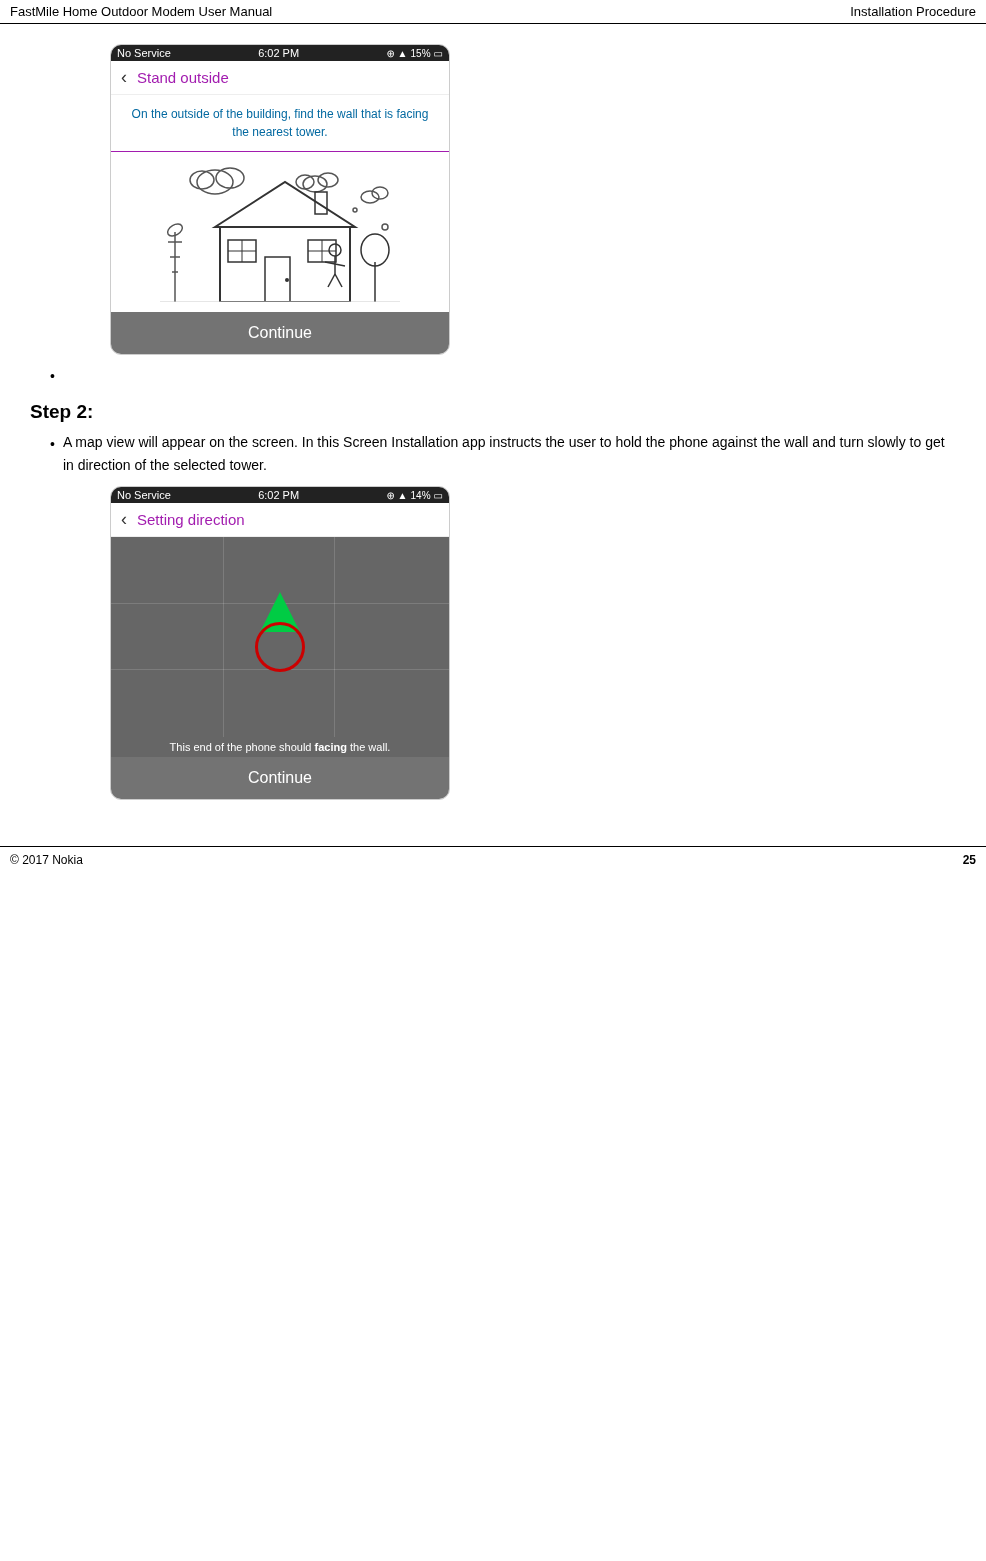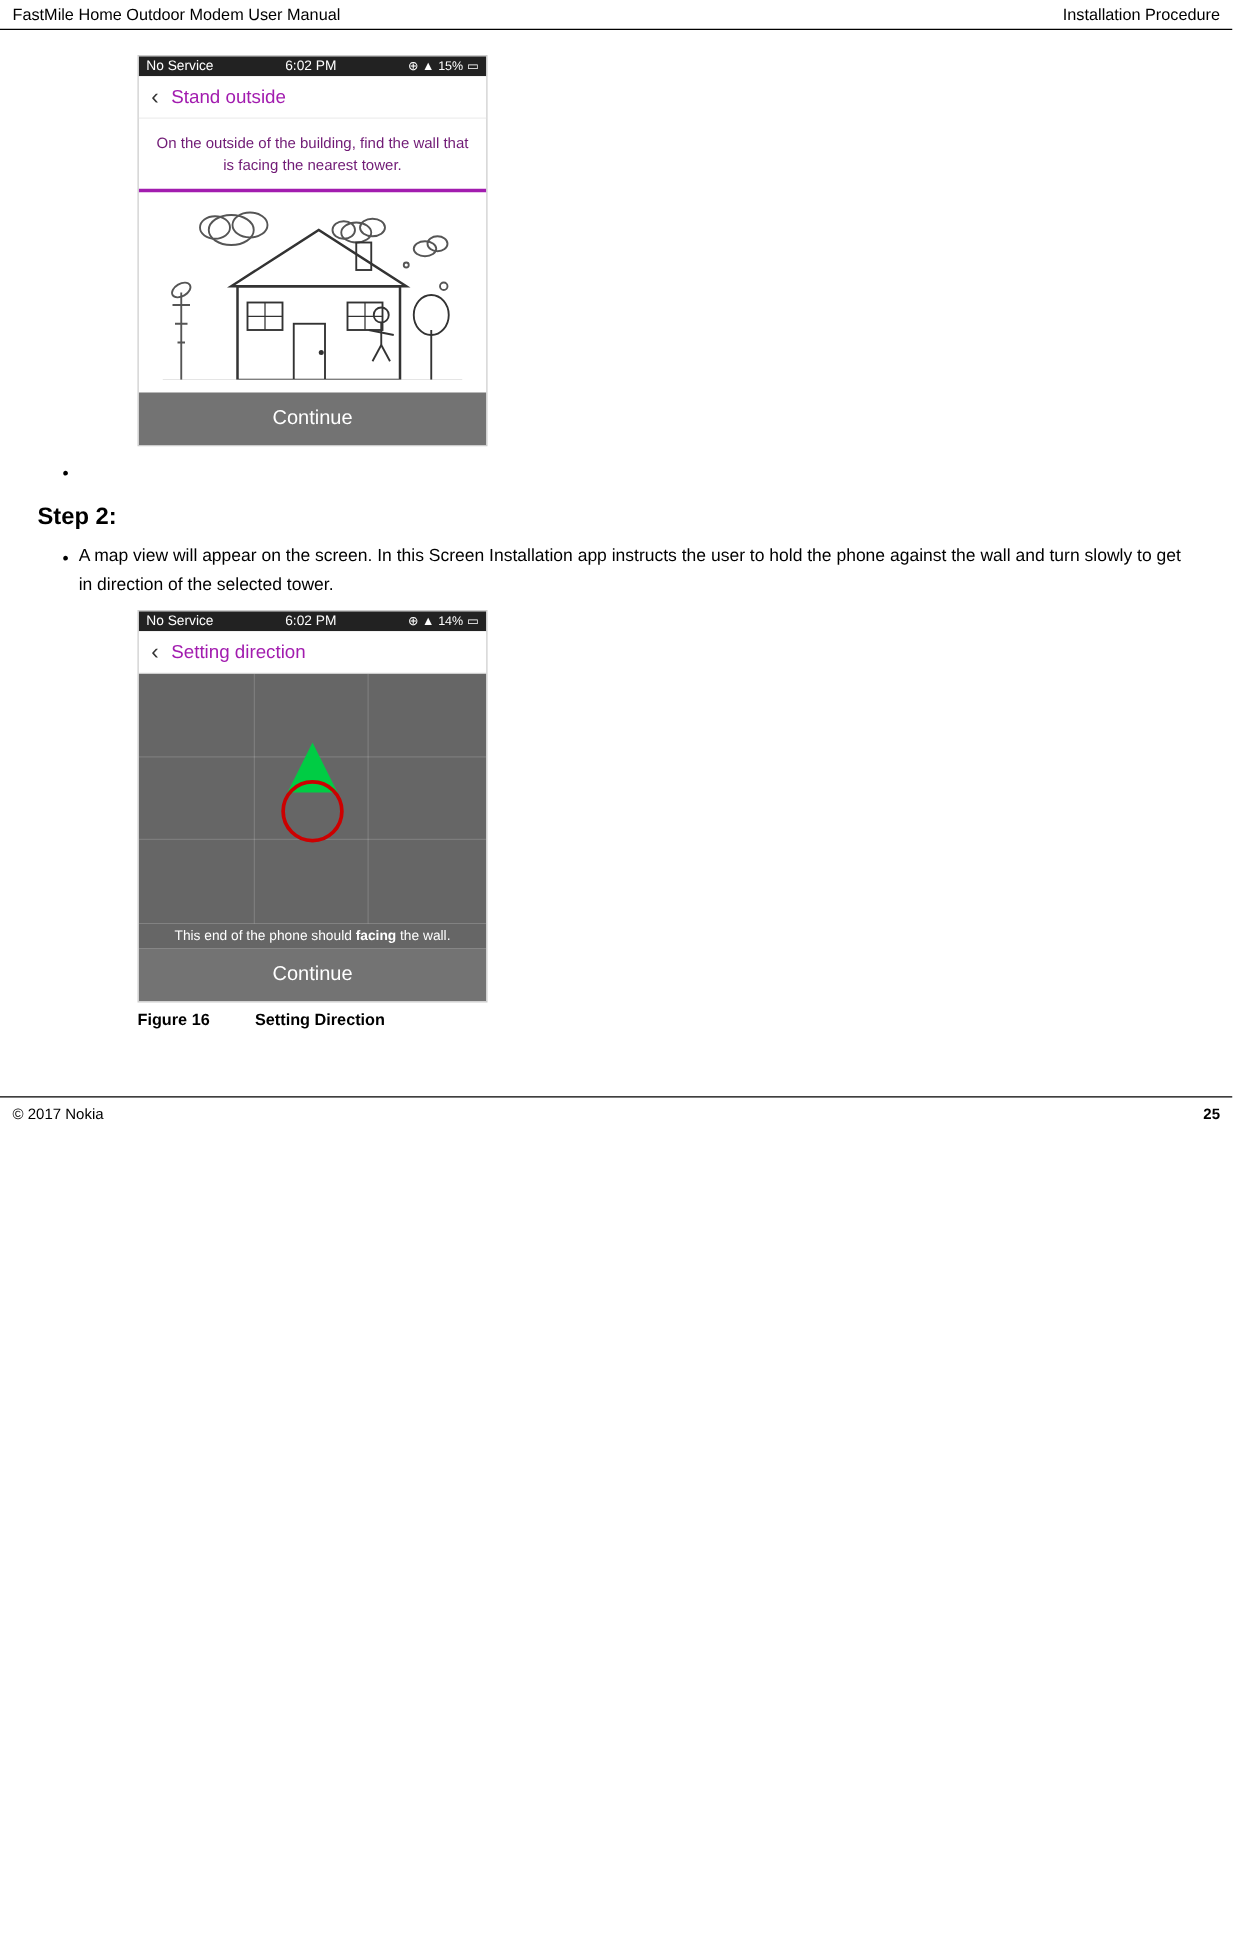--- a/index.html
+++ b/index.html
@@ -22,23 +22,23 @@
       font-size: 13px;
     }
 
     
     .content {
       padding: 10px 30px 20px 30px;
     }
 
     
     .phone-mockup {
-      width: 280px;
+      width: 340px;
       border: 1px solid #ccc;
-      border-radius: 0;
+      border-radius: 11px;
       overflow: hidden;
       margin: 10px 0 6px 80px;
       background: #fff;
     }
 
     .phone-status-bar {
       background: #222;
       color: #fff;
       display: flex;
       justify-content: space-between;
@@ -63,23 +63,23 @@
     }
     .phone-nav-title {
       font-size: 15px;
       font-weight: 500;
       color: #a21caf;
     }
 
     .phone-description {
       padding: 10px 12px;
       font-size: 12px;
-      color: #701a75;
+      color: #0369a1;
       text-align: center;
-      border-bottom: 3px solid #a21caf;
+      border-bottom: 1px solid #a21caf;
       line-height: 1.5;
     }
 
     .phone-image-area {
       background: #fff;
       display: flex;
       justify-content: center;
       align-items: center;
       padding: 10px;
       min-height: 160px;
@@ -318,24 +318,19 @@
       <div class="map-circle"></div>
     </div>
 
     <div class="phone-touch-label">
       <span>This end of the phone should </span><strong>facing</strong><span> the wall.</span>
     </div>
 
     <div class="phone-continue-btn">Continue</div>
   </div>
 
-  <div class="figure-caption">
-    <strong>Figure 16</strong>
-    <span>&nbsp;&nbsp;&nbsp;&nbsp;&nbsp;&nbsp;&nbsp;&nbsp;</span>
-    <strong>Setting Direction</strong>
-  </div>
 
 </div>
 
 <div class="page-footer">
   <div class="footer-center">© 2017 Nokia</div>
   <div class="footer-right">25</div>
 </div>
 
 </body></html>

